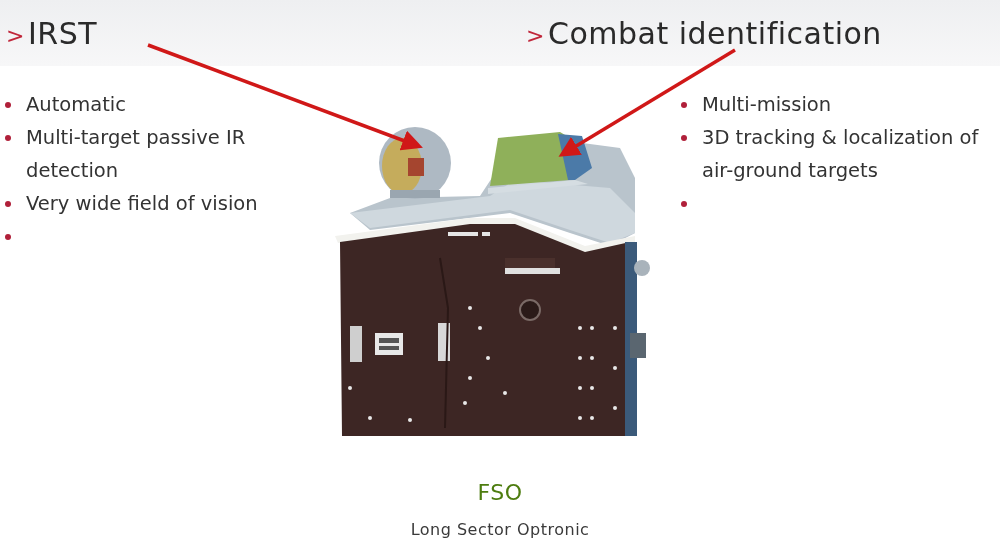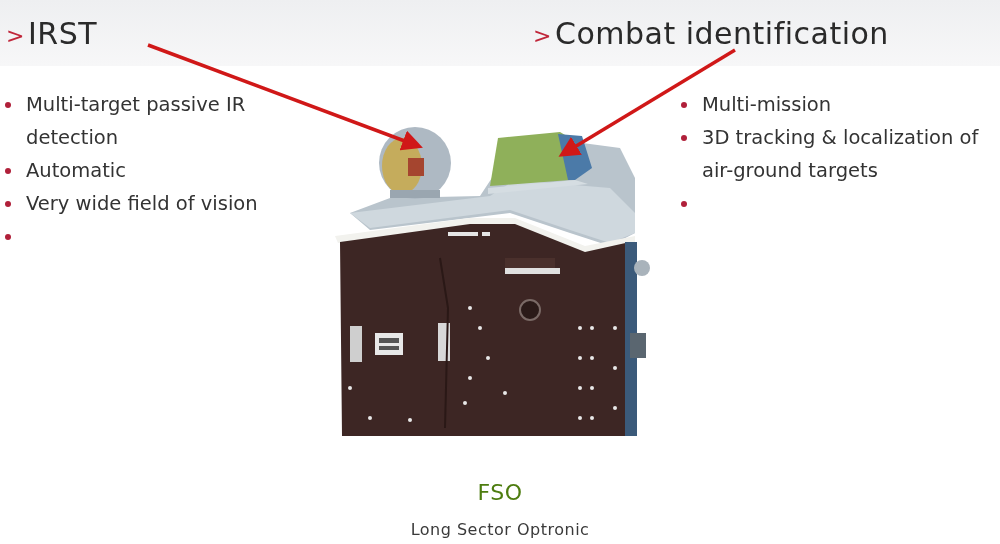--- a/index.html
+++ b/index.html
@@ -12,21 +12,21 @@
   .header-band {
     position: absolute; left: 0; top: 0; width: 1000px; height: 66px;
     background: linear-gradient(#eeeff1, #f7f7f8);
   }
   .heading {
     position: absolute; font-size: 30px; color: #2a2a2a; letter-spacing: 0.5px;
     white-space: nowrap;
   }
   .heading .chev { color: #c0263a; font-size: 22px; margin-right: 3px; position: relative; top: -1px; }
   #h-irst { left: 6px; top: 16px; }
-  #h-combat { left: 526px; top: 16px; margin-left: 7px; }
+  #h-combat { left: 526px; top: 16px; }
 
   .bullets { position: absolute; margin: 0; padding: 0; list-style: none; font-size: 19.5px; line-height: 33px; color: #333; }
   .bullets li { position: relative; padding-left: 24px; }
   .bullets li .dot {
     position: absolute; left: 3px; top: 14px; width: 6px; height: 6px; border-radius: 50%;
     background: #b0203a;
   }
   #left-list { left: 2px; top: 88px; width: 275px; }
   #right-list { left: 678px; top: 88px; width: 322px; }
 
@@ -49,22 +49,22 @@
 
 <div class="heading" id="h-irst">
   <span class="chev">&gt;</span><span>IRST</span>
 </div>
 
 <div class="heading" id="h-combat">
   <span class="chev">&gt;</span><span>Combat identification</span>
 </div>
 
 <ul class="bullets" id="left-list">
+  <li><span class="dot"></span><span>Automatic</span></li>
   <li><span class="dot"></span><span>Multi-target passive IR detection</span></li>
-  <li><span class="dot"></span><span>Automatic</span></li>
   <li><span class="dot"></span><span>Very wide field of vision</span></li>
   <li><span class="dot"></span></li>
 </ul>
 
 <ul class="bullets" id="right-list">
   <li><span class="dot"></span><span>Multi-mission</span></li>
   <li><span class="dot"></span><span>3D tracking &amp; localization of air-ground targets</span></li>
   <li><span class="dot"></span></li>
 </ul>
 

